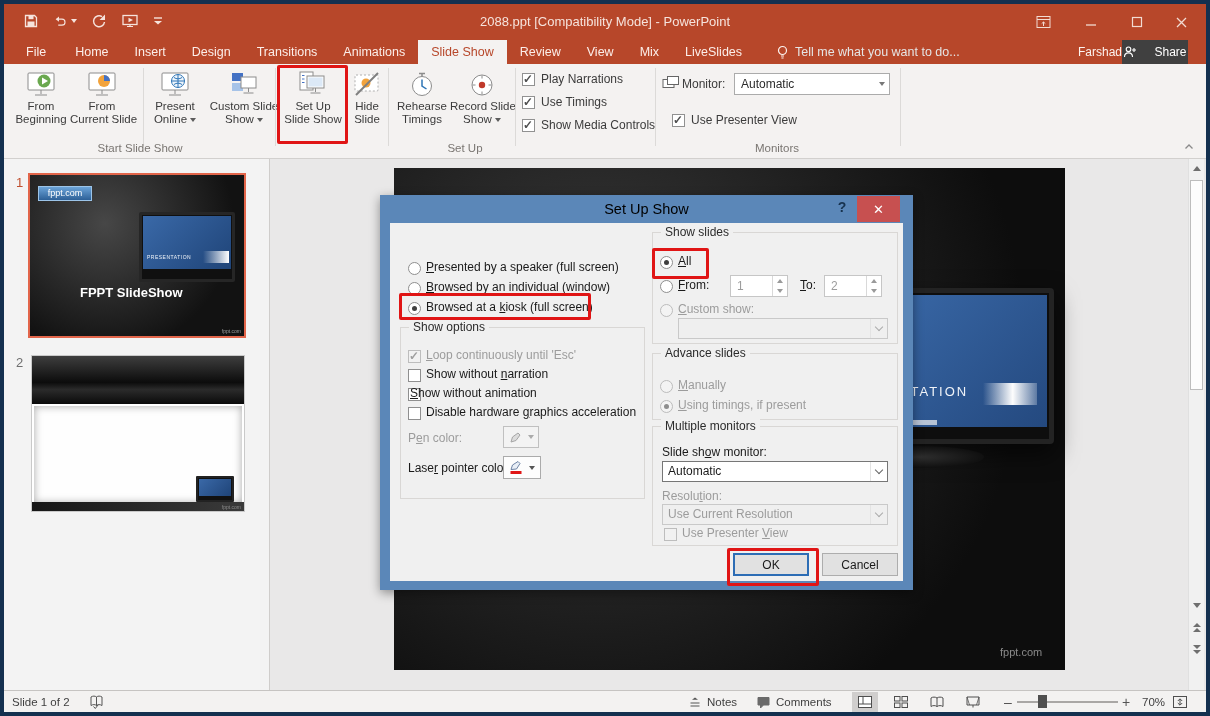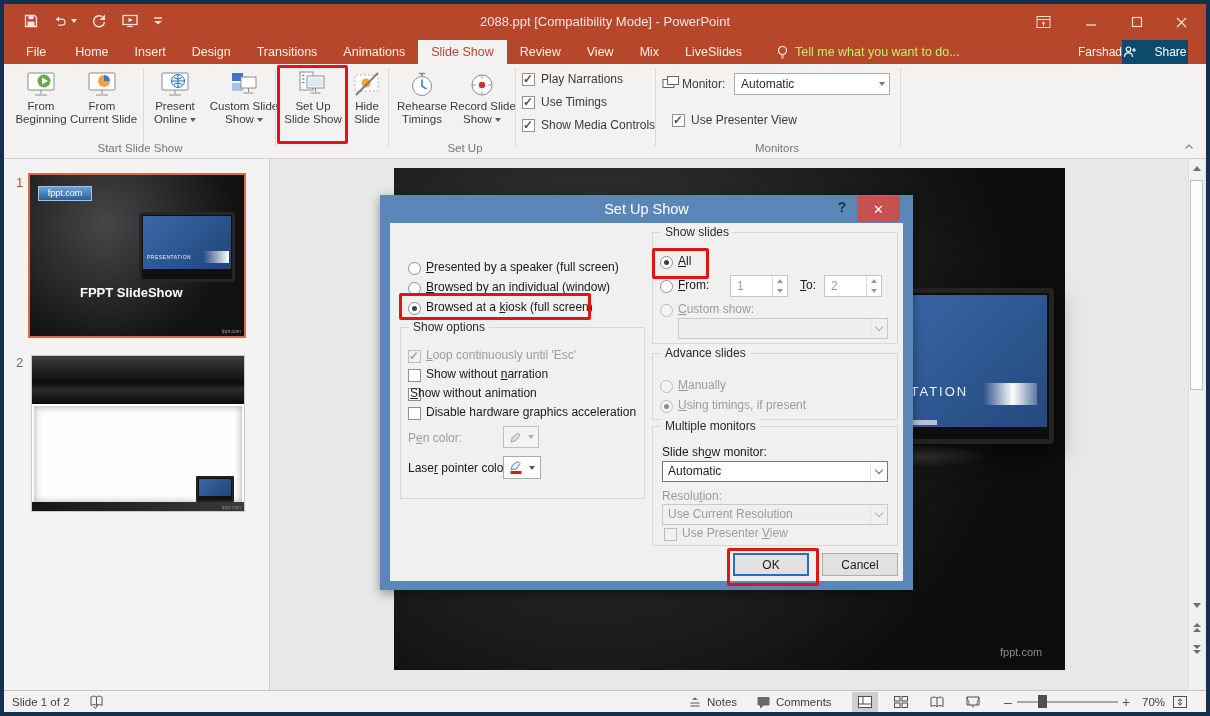--- a/index.html
+++ b/index.html
@@ -15,23 +15,23 @@
   .qat .ico{width:18px;height:18px;display:flex;align-items:center;justify-content:center;cursor:default}
   .title-text{position:absolute;top:10px;left:50%;transform:translateX(-50%);color:#f6e3dc;font-size:13px;white-space:nowrap}
   .winctl{position:absolute;top:0;height:36px;width:46px;display:flex;align-items:center;justify-content:center;color:#f2dcd3}
   .tiny-caret{width:0;height:0;border-left:3.5px solid transparent;border-right:3.5px solid transparent;border-top:4px solid #f6e3dc;display:inline-block}
 
   
   .tabrow{position:absolute;left:0;top:36px;width:1202px;height:24px;background:#b7472a;display:flex;align-items:stretch}
   .tab{padding:0 13px;display:flex;align-items:center;color:#fceee9;font-size:12.5px;white-space:nowrap;cursor:default}
   .tab.first{padding:0 16px;margin-left:6px}
   .tab.active{background:#f4f2f1;color:#b7472a}
-  .tellme{position:absolute;left:772px;top:0;height:24px;display:flex;align-items:center;gap:6px;color:#bef264;font-size:12.5px}
+  .tellme{position:absolute;left:772px;top:0;height:24px;display:flex;align-items:center;gap:6px;color:#e5e5e5;font-size:12.5px}
   .username{position:absolute;left:1074px;top:0;height:24px;display:flex;align-items:center;color:#fdf3ef;font-size:12px}
-  .sharebtn{position:absolute;left:1118px;top:0;height:24px;width:66px;background:#0c4a6e;display:flex;align-items:center;justify-content:center;gap:17px;color:#fff;font-size:12px}
+  .sharebtn{position:absolute;left:1118px;top:0;height:24px;width:66px;background:#404040;display:flex;align-items:center;justify-content:center;gap:17px;color:#fff;font-size:12px}
 
   
   .ribbon{position:absolute;left:0;top:60px;width:1202px;height:95px;background:#f4f2f1;border-bottom:1px solid #d2d0ce}
   .rbtn{position:absolute;top:4px;height:76px;text-align:center;cursor:default}
   .rbtn svg{display:block;margin:2px auto 0}
   .rlbl{font-size:11.5px;line-height:13px;color:#3b3b3b;white-space:nowrap}
   .dcaret{width:0;height:0;border-left:3.5px solid transparent;border-right:3.5px solid transparent;border-top:4px solid #5c5c5c;display:inline-block;margin-left:3px;vertical-align:middle}
   .rsep{position:absolute;top:4px;height:78px;width:1px;background:#dcdad8}
   .grplbl{position:absolute;top:78px;font-size:11.5px;color:#7a7672;text-align:center;white-space:nowrap}
   .rcheck-row{position:absolute;display:flex;align-items:center;gap:6px;font-size:12px;color:#3b3b3b;white-space:nowrap}
@@ -52,21 +52,21 @@
 
   
   .vsb{position:absolute;left:918px;top:0;width:16px;height:531px;background:#f1f1f1;border-left:1px solid #e0e0e0}
   .sb-btn{position:absolute;left:1px;width:14px;height:15px;display:flex;align-items:center;justify-content:center;background:#f1f1f1;cursor:pointer}
   .tri-up{width:0;height:0;border-left:4px solid transparent;border-right:4px solid transparent;border-bottom:5px solid #6f6f6f}
   .tri-dn{width:0;height:0;border-left:4px solid transparent;border-right:4px solid transparent;border-top:5px solid #6f6f6f}
   .sb-thumb{position:absolute;left:1px;width:13px;background:#fdfdfd;border:1px solid #bdbdbd;cursor:pointer}
 
   
   .dialog{position:absolute;left:376px;top:191px;width:533px;height:395px;background:#5b87b8;box-shadow:0 3px 10px rgba(0,0,0,.4);z-index:10}
-  .dlg-title{position:absolute;left:0;top:0;right:0;height:28px;display:flex;align-items:center;justify-content:center;color:#ffffff;font-size:14.5px}
+  .dlg-title{position:absolute;left:0;top:0;right:0;height:28px;display:flex;align-items:center;justify-content:center;color:#000000;font-size:14.5px}
   .dlg-help{position:absolute;left:452px;top:4px;width:20px;height:20px;color:#17324e;font-weight:bold;font-size:14px;text-align:center;cursor:pointer}
   .dlg-close{position:absolute;left:477px;top:1px;width:43px;height:26px;background:#c75050;color:#fff;display:flex;align-items:center;justify-content:center;font-size:13px;cursor:pointer}
   .dlg-body{position:absolute;left:10px;right:10px;top:28px;bottom:9px;background:#f0f0f0}
   .grp{position:absolute;border:1px solid #d9d7d5}
   .glbl{position:absolute;top:-8px;left:8px;background:#f0f0f0;padding:0 4px;font-size:12px;color:#2b2b2b;white-space:nowrap}
   .dlbl{position:absolute;font-size:12px;color:#1a1a1a;white-space:nowrap}
   .dlbl.dis{color:#9c9c9c}
   .radio{position:absolute;width:13px;height:13px;border:1px solid #8f8f8f;border-radius:50%;background:#fff}
   .radio.sel::after{content:"";position:absolute;inset:3px;border-radius:50%;background:#3f3f3f}
   .radio.dis{border-color:#bcbcbc;background:#f3f3f3}

